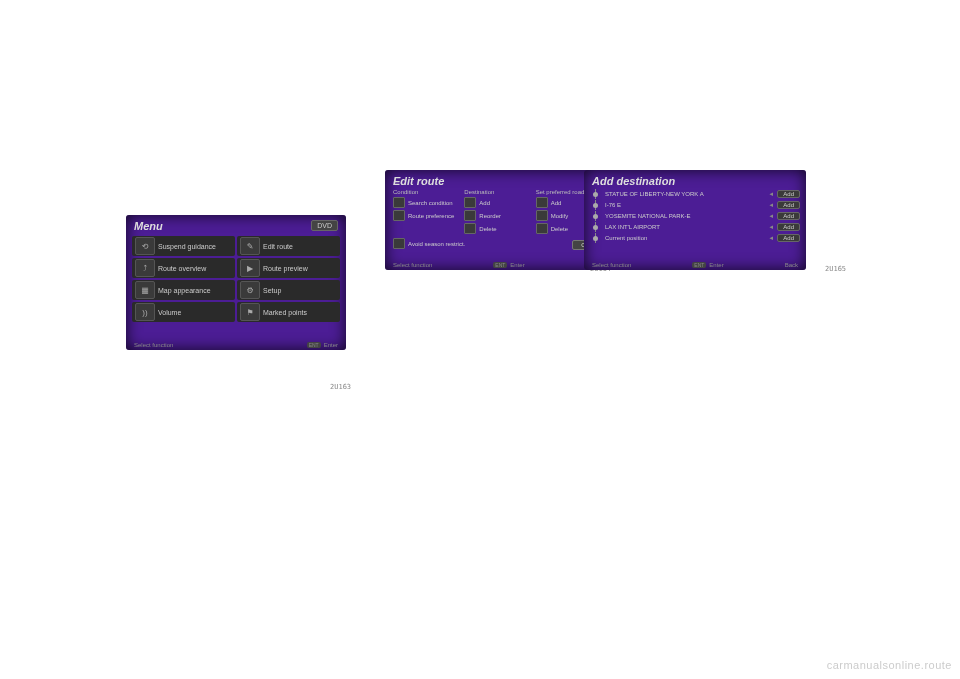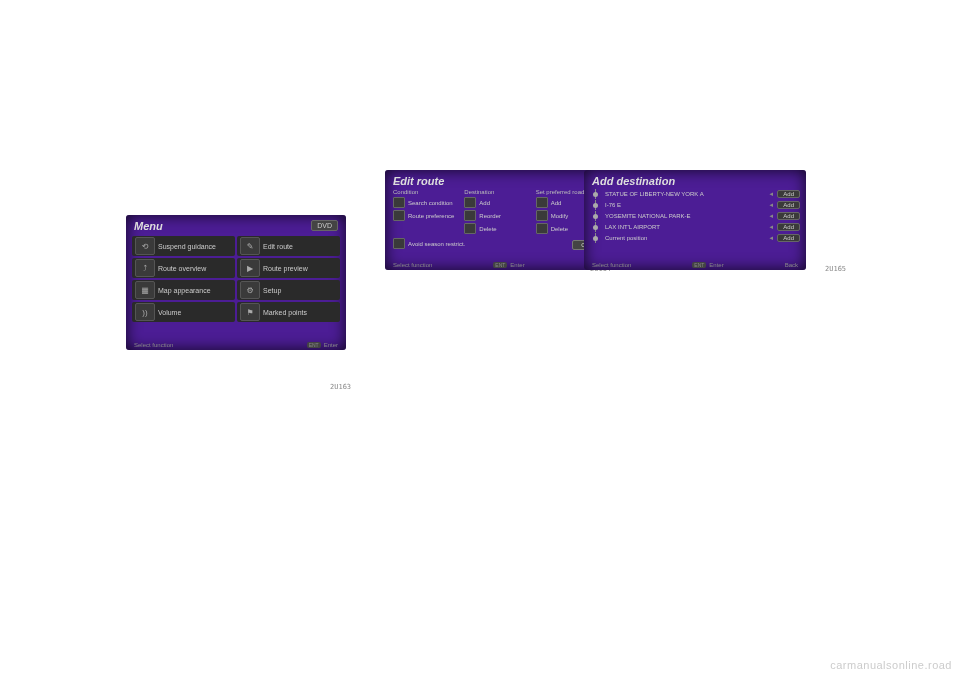--- a/index.html
+++ b/index.html
@@ -385,14 +385,14 @@
       <span>Select function</span>
       <span class="enter-badge">
         <span class="ent-icon">ENT</span>
         <span>Enter</span>
       </span>
       <span class="back-label">Back</span>
     </div>
   </div>
   <div class="fig-label label3">2U165</div>
 
-  <div class="watermark">carmanualsonline.road</div>
+  <div class="watermark">carmanualsonline.route</div>
 </div>
 
 </body></html>

